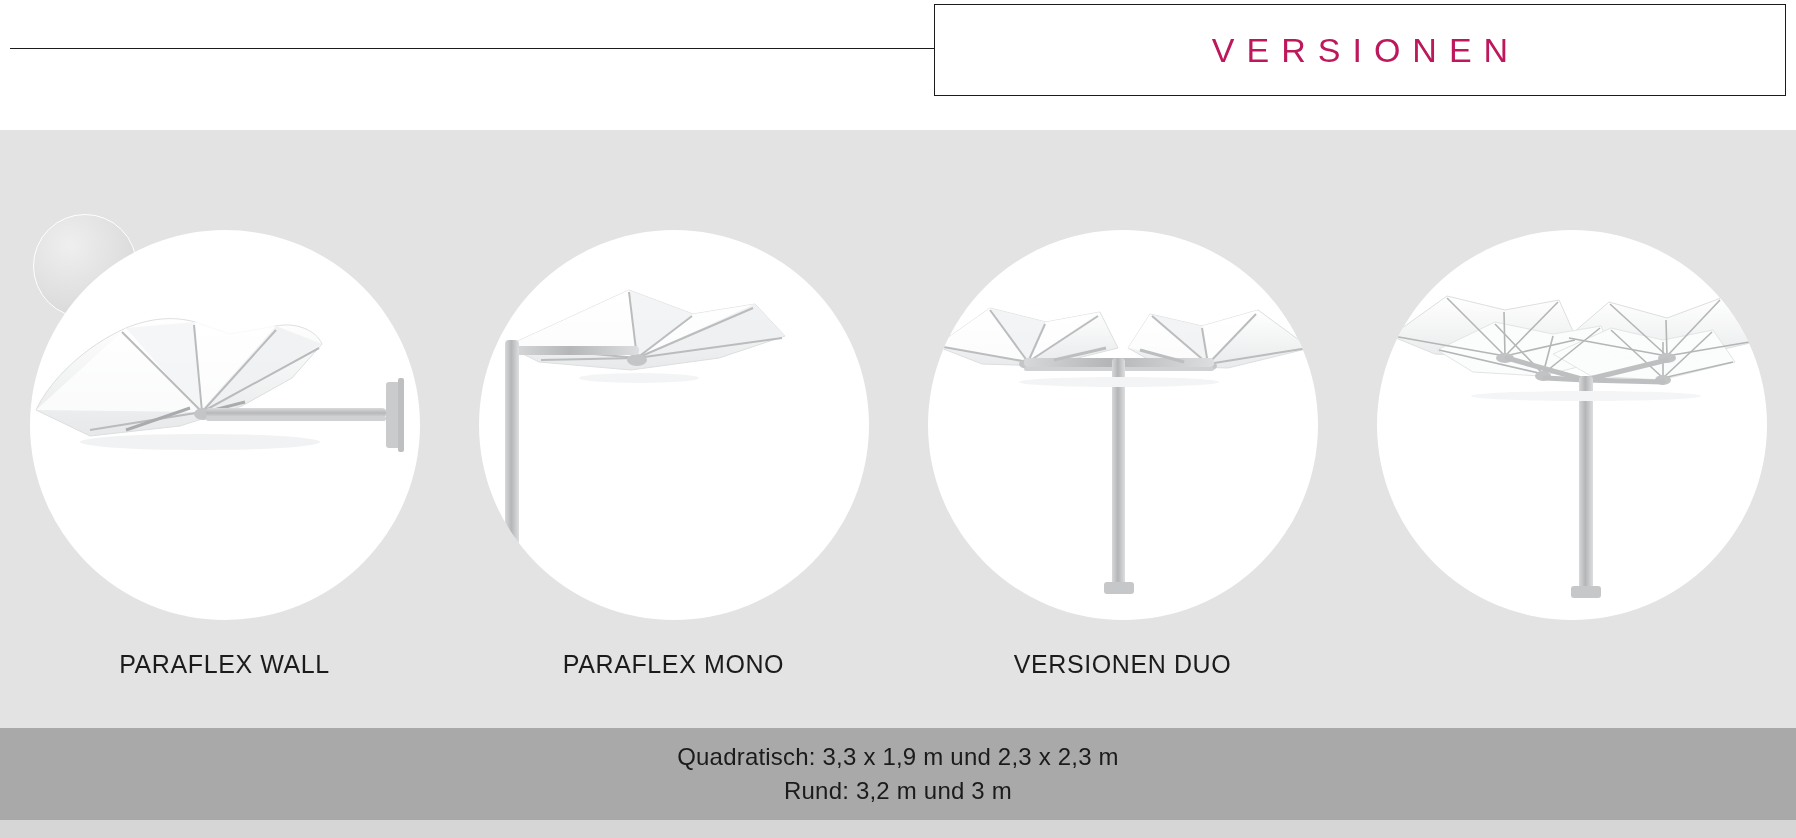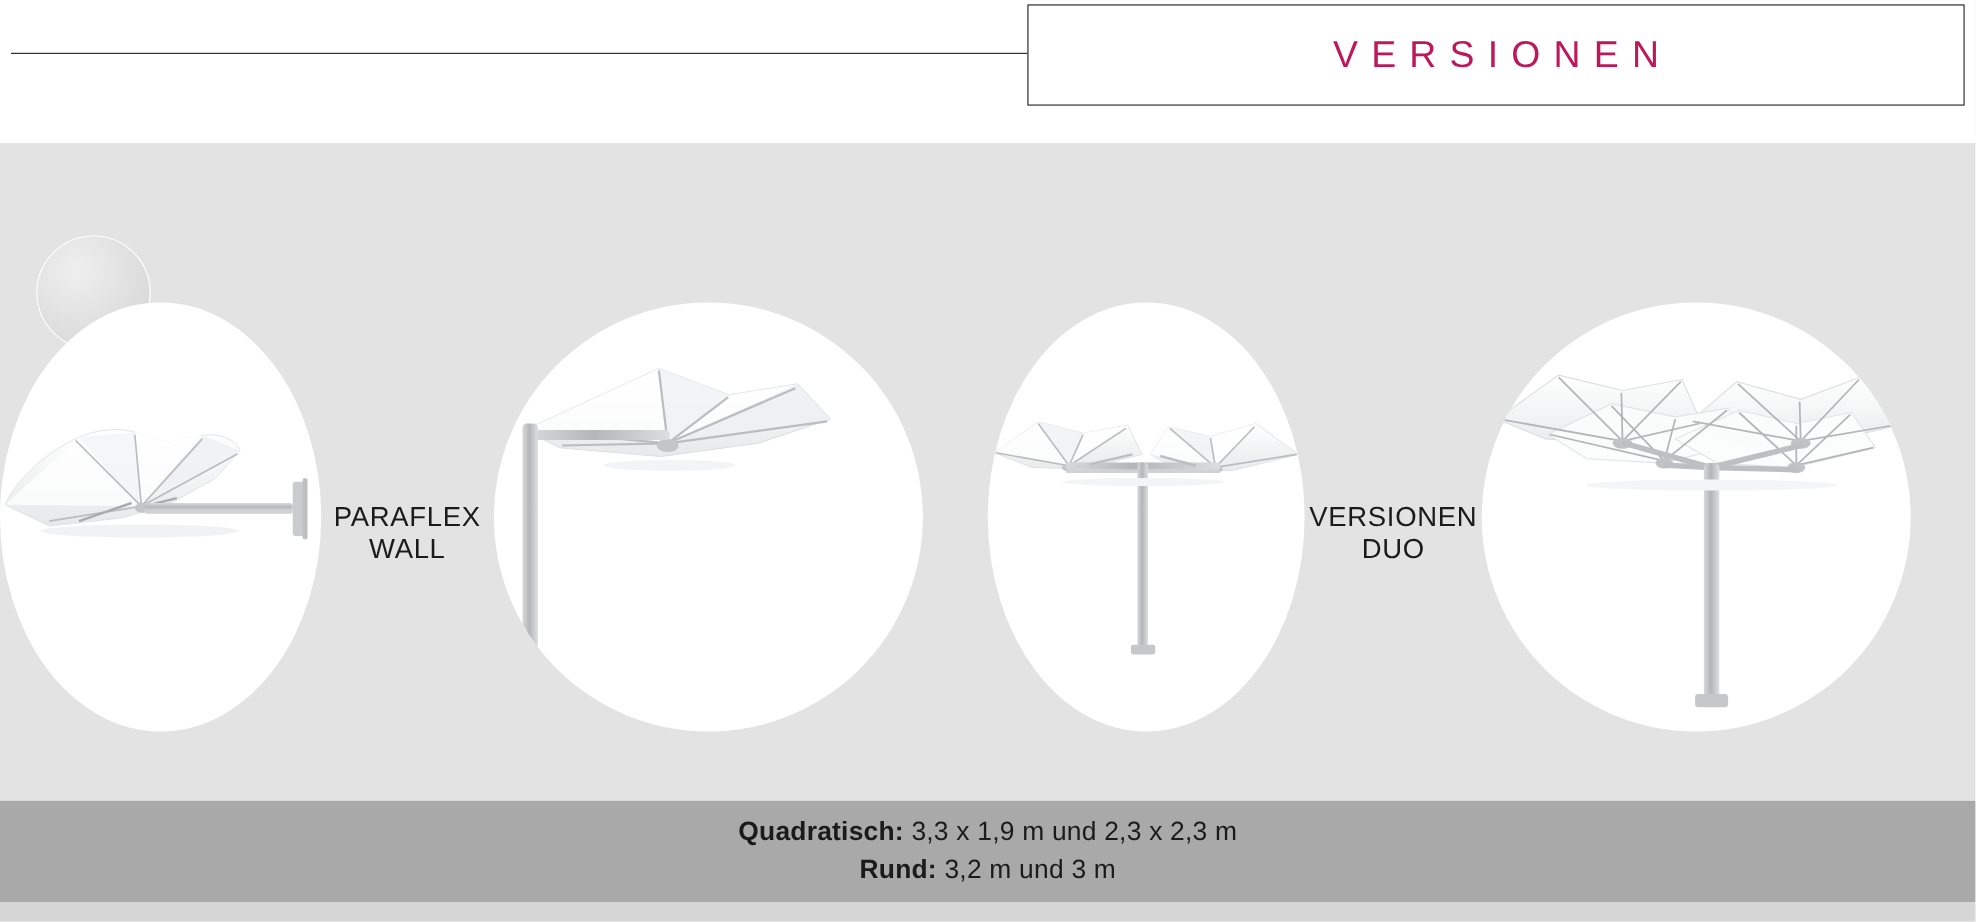--- a/index.html
+++ b/index.html
@@ -91,20 +91,21 @@
     top: 100px;
     width: 1796px;
     height: 480px;
     display: flex;
     flex-direction: row;
   }
   .product {
     width: 449px;
     position: relative;
     display: flex;
+    flex-direction: column;
     align-items: center;
   }
   .disc {
     width: 390px;
     height: 390px;
     border-radius: 50%;
     background: #ffffff;
     position: relative;
     overflow: hidden;
   }
@@ -138,21 +139,21 @@
     flex-direction: column;
     align-items: center;
     justify-content: center;
     gap: 6px;
   }
   .footer-line {
     font-size: 24px;
     color: #1b1b1b;
     letter-spacing: 0.2px;
   }
-  .footer-line .lbl { font-weight: 700; }
+  .footer-line .lbl { font-weight: 400; }
   .footer-bottom {
     position: absolute;
     left: 0;
     top: 820px;
     width: 1796px;
     height: 18px;
     background: #d6d6d6;
   }
 </style>
 </head>
@@ -255,20 +256,21 @@
             <ellipse cx="158" cy="130" rx="10" ry="6" fill="#c3c5c7"></ellipse>
 
             <rect x="34" y="116" width="126" height="9" rx="4" fill="url(#mpole)"></rect>
 
             <rect x="26" y="110" width="14" height="268" rx="4" fill="url(#mpole)"></rect>
             <rect x="20" y="372" width="28" height="10" rx="3" fill="#c5c7c8"></rect>
             <ellipse cx="160" cy="148" rx="60" ry="5" fill="#f3f4f5"></ellipse>
           </svg>
         </div>
       </div>
+      <div class="product-label">PARAFLEX MONO</div>
     </div>
 
     <div class="product">
       <div class="disc">
         <div class="umbrella">
           <svg viewBox="0 0 390 390" xmlns="http://www.w3.org/2000/svg">
             <defs>
               <linearGradient id="dcan" x1="0" y1="0" x2="0" y2="1">
                 <stop offset="0%" stop-color="#ffffff"></stop>
                 <stop offset="100%" stop-color="#e8eaeb"></stop>

